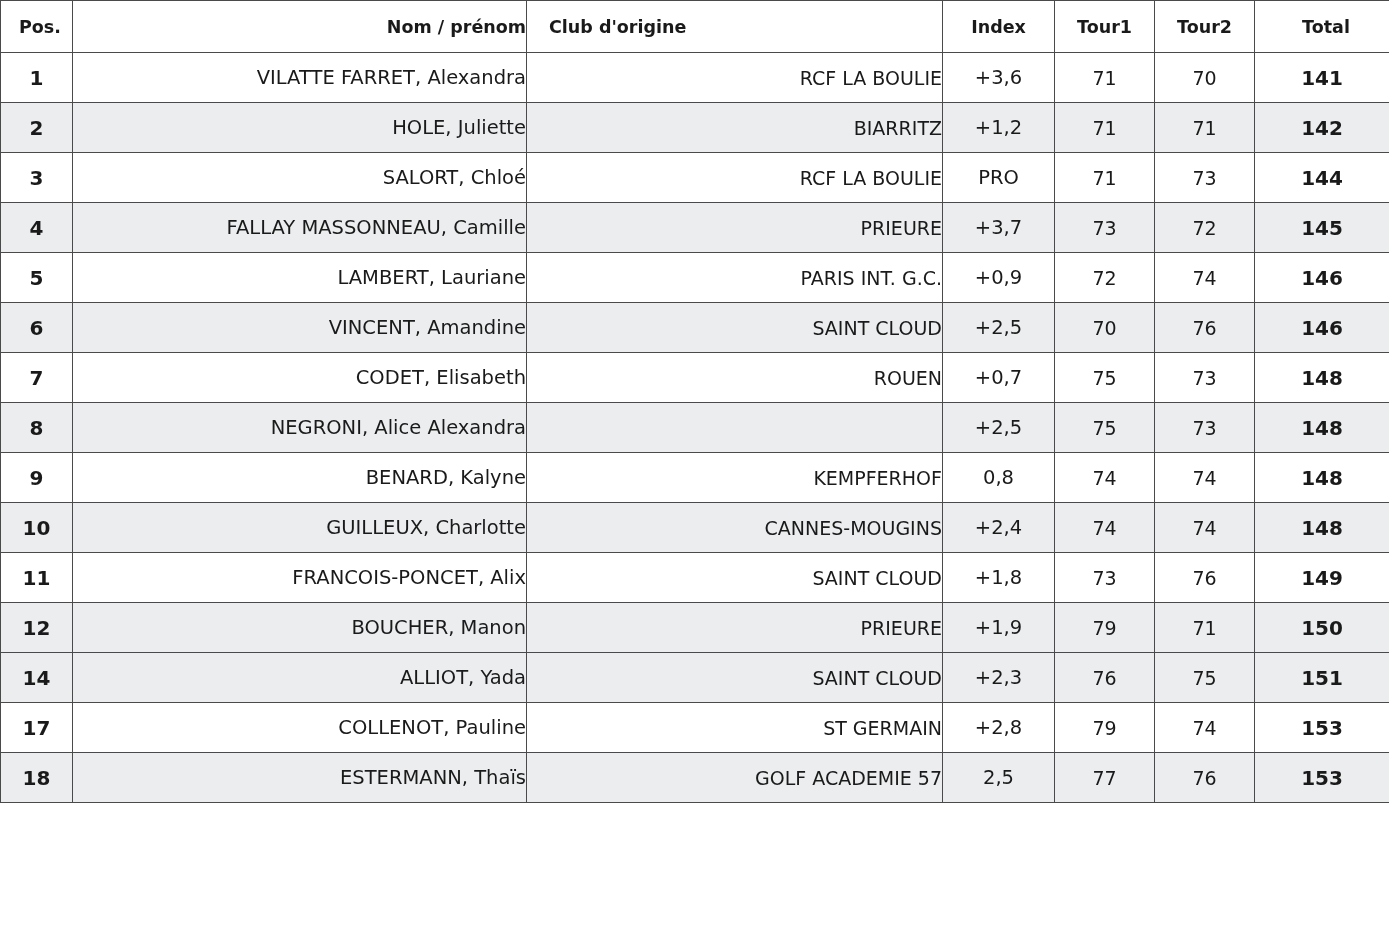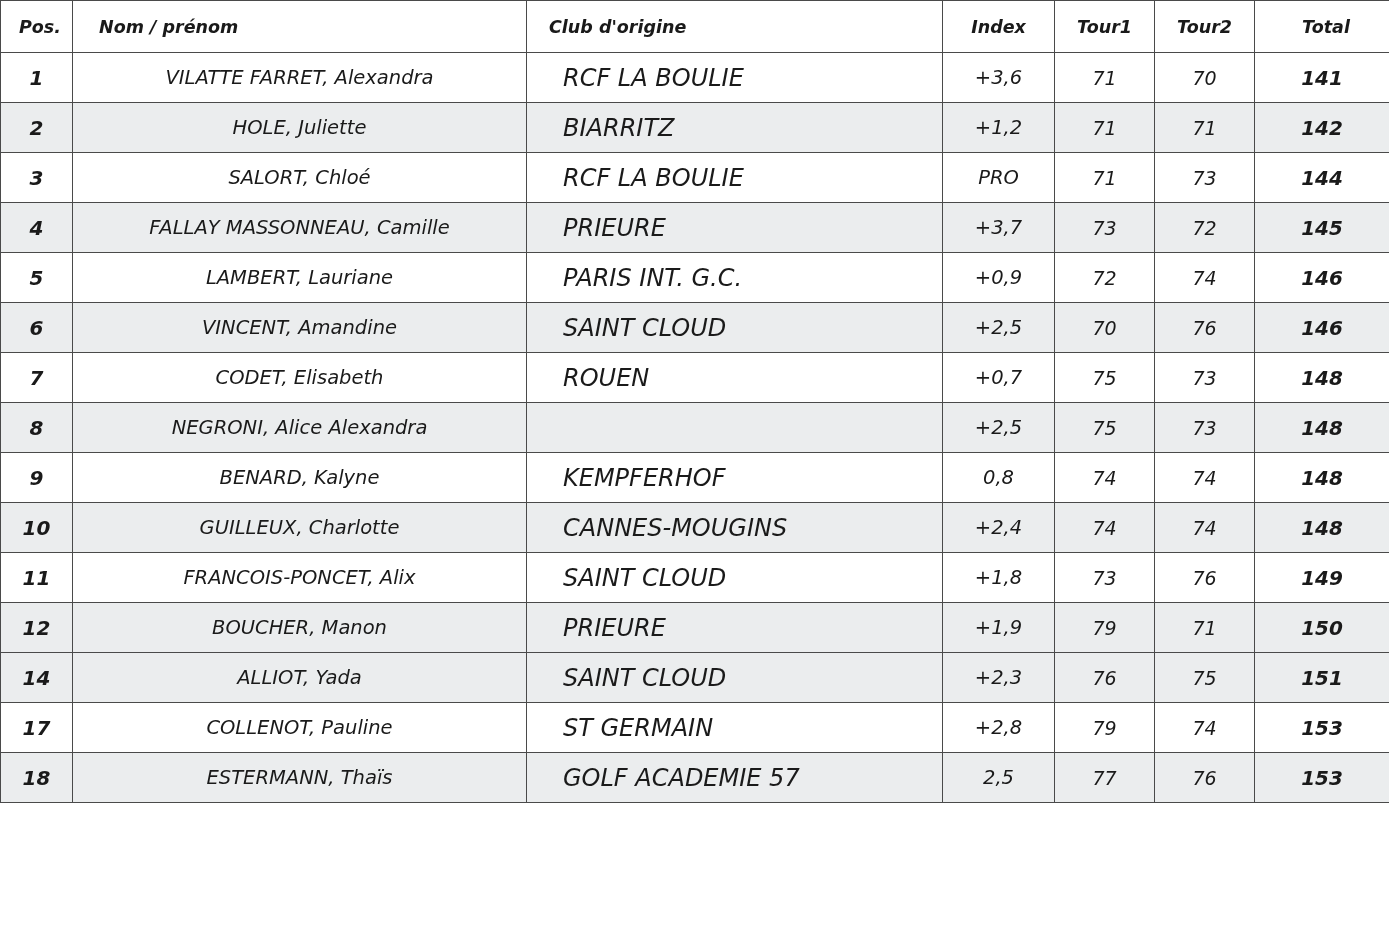--- a/index.html
+++ b/index.html
@@ -11,21 +11,20 @@
     width: 1389px;
     height: 952px;
     font-family: "DejaVu Sans", sans-serif;
     color: #1a1a1a;
     overflow: hidden;
   }
   .leaderboard {
     width: 1389px;
     border-collapse: collapse;
     table-layout: fixed;
-    font-style: italic;
   }
   .leaderboard th,
   .leaderboard td {
     border: 1px solid #4a4a4a;
     padding: 0;
     height: 50px;
     font-size: 19px;
     vertical-align: middle;
     box-sizing: border-box;
   }
@@ -39,40 +38,40 @@
   .col-pos    { width: 72px; }
   .col-name   { width: 454px; }
   .col-club   { width: 416px; }
   .col-index  { width: 112px; }
   .col-tour1  { width: 100px; }
   .col-tour2  { width: 100px; }
   .col-total  { width: 135px; }
 
   
   th.h-pos   { text-align: left;   padding-left: 18px; }
-  th.h-name  { text-align: left;   padding-left: 26px; }
+  th.h-name  { text-align: right;   padding-left: 18px; }
   th.h-club  { text-align: left;   padding-left: 22px; }
   th.h-index { text-align: center; }
   th.h-tour  { text-align: center; }
   th.h-total { text-align: center; padding-left: 8px; }
 
   
   td.c-pos {
     text-align: center;
     font-weight: bold;
     font-size: 20px;
   }
   td.c-name {
-    text-align: center;
+    text-align: right;
     font-size: 19.5px;
   }
   td.c-club {
-    text-align: left;
+    text-align: right;
     padding-left: 36px;
-    font-size: 24px;
+    font-size: 19px;
   }
   td.c-index {
     text-align: center;
     font-size: 19.5px;
   }
   td.c-tour {
     text-align: center;
     font-size: 19px;
   }
   td.c-total {

